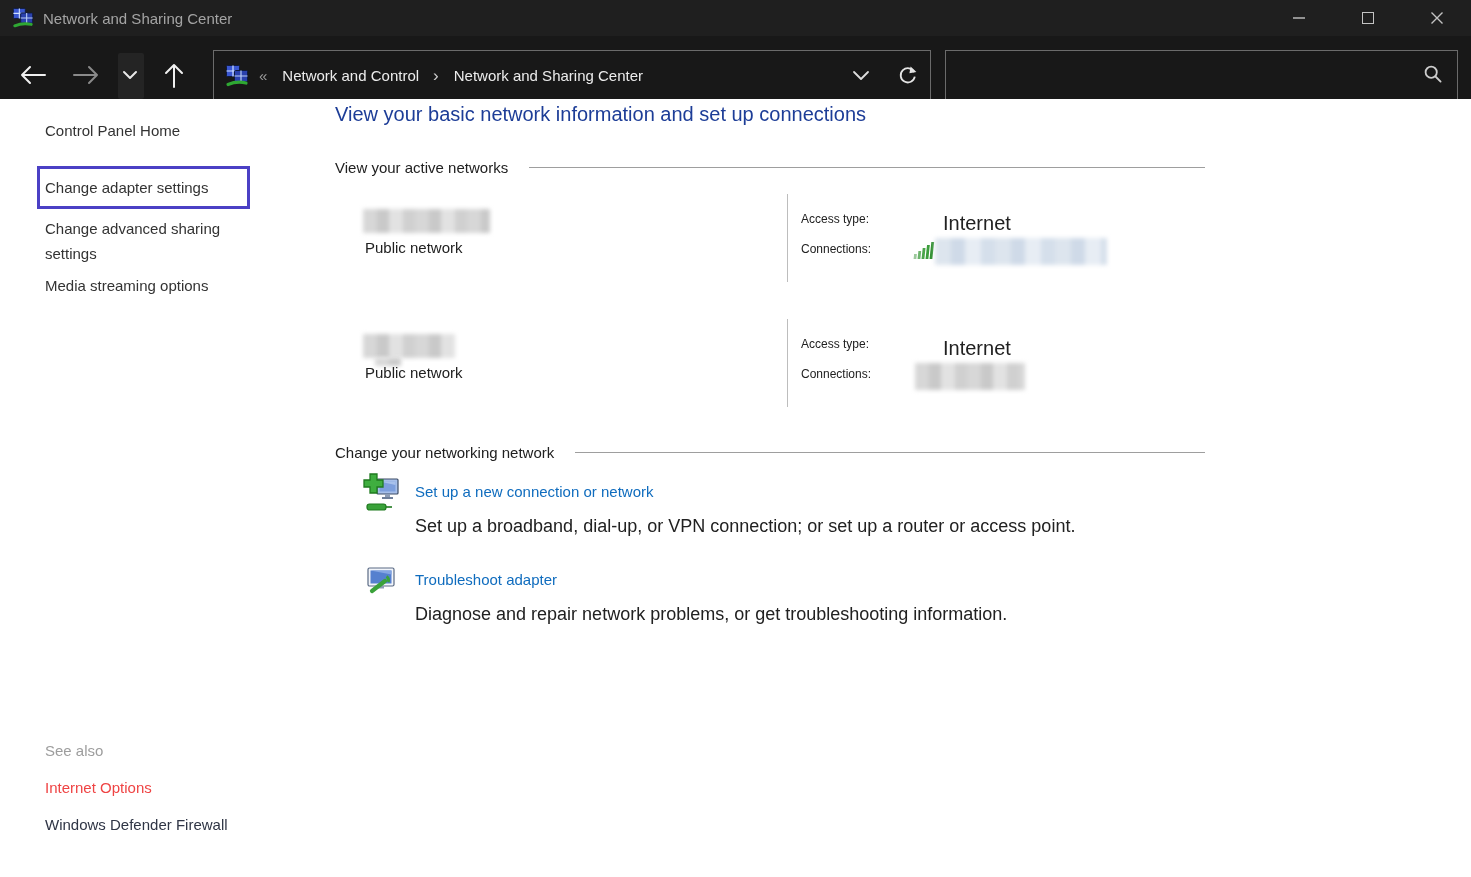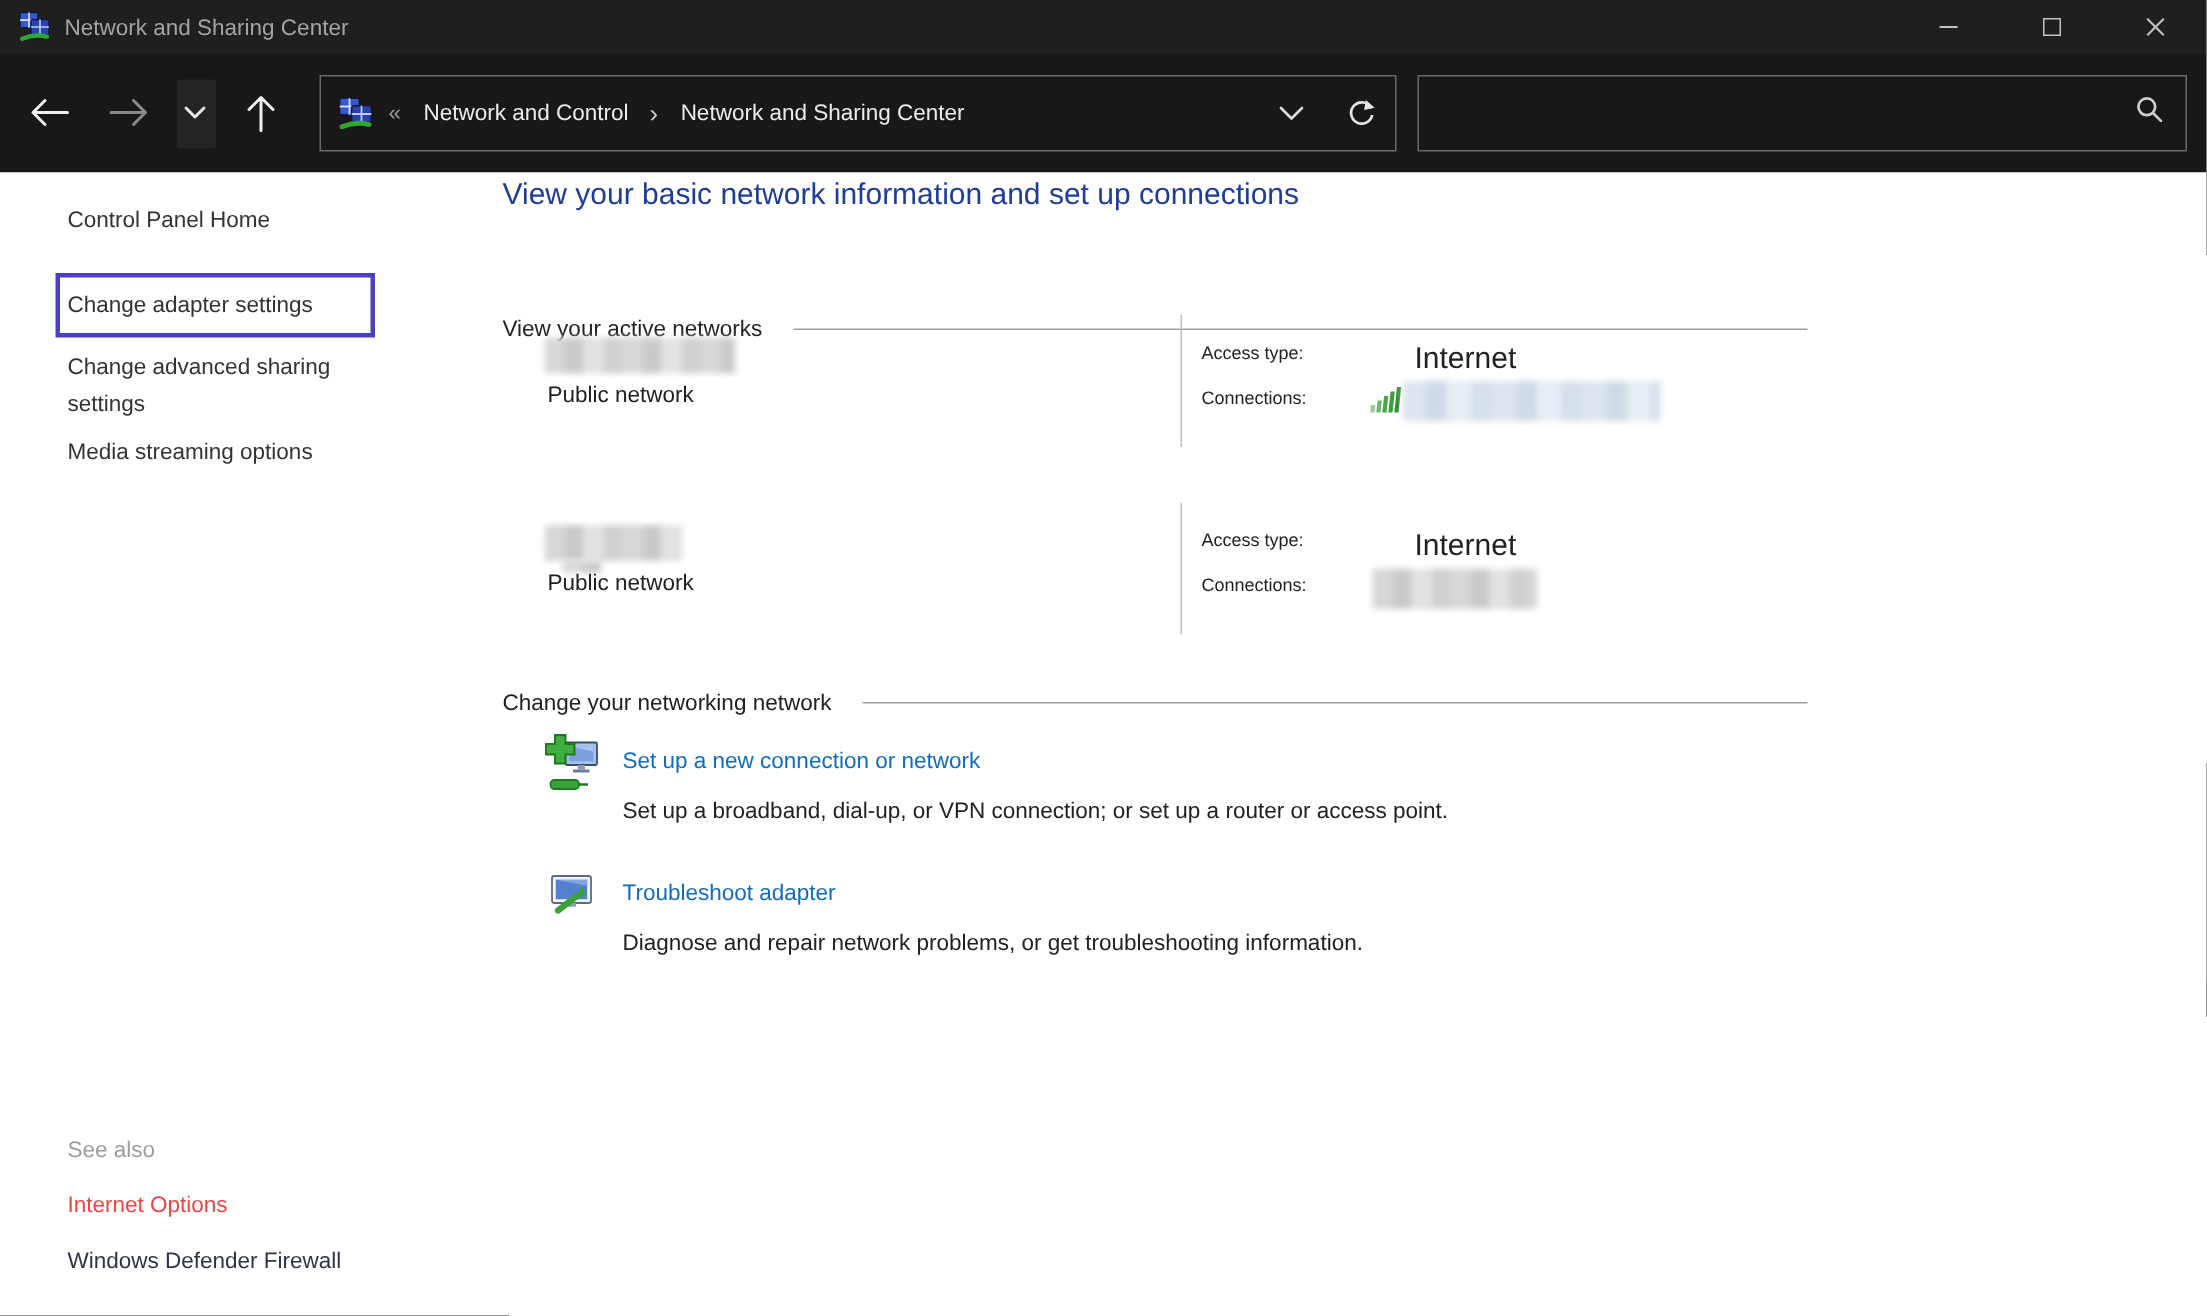--- a/index.html
+++ b/index.html
@@ -29,40 +29,40 @@
   .crumb-sep { color:#cfcfcf; font-size:17px; margin-left:14px; line-height:1; }
   .addr-right { margin-left:auto; display:flex; align-items:center; }
   .addr-btn { width:46px; height:49px; display:flex; align-items:center; justify-content:center; }
   .searchbox { position:absolute; left:945px; top:14px; width:513px; height:51px; border:1px solid #6b6b6b;
                background:#181818; display:flex; align-items:center; }
   .searchbox input { flex:1; height:100%; background:transparent; border:none; outline:none;
                      color:#e8e8e8; font-size:15px; padding:0 12px; font-family:"Liberation Sans", sans-serif; }
   .searchbox .search-icon { margin-right:14px; }
 
   
-  .content { position:absolute; left:0; top:115px; width:1471px; height:538px; background:#ffffff; }
+  .content { position:absolute; left:0; top:99px; width:1471px; height:538px; background:#ffffff; }
 
   
   .sidebar-link { position:absolute; font-size:15px; color:#333333; cursor:pointer; }
   .sidebar-home { left:45px; top:23px; color:#333333; }
   .hl-box { position:absolute; left:37px; top:67px; width:213px; height:43px; border:3px solid var(--accent,#4b40c5); }
   .sb-adapter { left:45px; top:80px;text-align:center; }
   .sb-advanced { left:45px; top:117px; width:212px; line-height:25px; }
   .sb-media { left:45px; top:178px; }
   .see-also-title { position:absolute; left:45px; top:643px; font-size:15px; color:#9d9d9d; }
   .sb-internet-options { left:45px; top:680px; color:#ef4444; }
   .sb-firewall { left:45px; top:717px; color:#2f3545; }
 
   
   .main { position:absolute; left:335px; top:0; width:872px; height:762px; }
   .main-heading { position:absolute; left:0; top:4px; font-size:20px; font-weight:400; color:var(--heading,#1d3d97); }
   .section-header { position:absolute; left:0; width:870px; height:18px; display:flex; align-items:center; }
   .section-label { font-size:15px; color:#212121; white-space:nowrap; }
   .section-rule { flex:1; height:1px; background:#9e9e9e; margin-left:21px; }
-  .sh-active { top:59px;margin-top:36px; }
+  .sh-active { top:59px; }
   .sh-settings { top:344px; }
 
   .net-row { position:absolute; left:0; width:870px; height:88px; }
   .net-row-1 { top:95px; }
   .net-row-2 { top:220px; }
   .col-divider { position:absolute; left:452px; top:0; height:88px; width:1px; background:#bdbdbd; }
   .redact { filter:blur(2px); border-radius:1px; }
   .redact-gray { background:
       repeating-linear-gradient(90deg, #d7d7d7 0 14px, #c9c9c9 14px 26px, #e2e2e2 26px 40px, #d0d0d0 40px 52px),
       #d8d8d8; }
@@ -75,21 +75,21 @@
   .net-category { position:absolute; left:30px; top:45px; font-size:15px; color:#212121; }
   .kv-label { position:absolute; left:466px; font-size:12px; color:#212121; }
   .kv-value { position:absolute; left:608px; font-size:20px; color:#212121; }
   .row-access { top:18px; }
   .row-conn  { top:48px; }
   .wifi-wrap { position:absolute; left:579px; top:46px; }
   .conn-redact-1 { position:absolute; left:600px; top:44px; width:172px; height:27px; }
   .conn-redact-2 { position:absolute; left:580px; top:44px; width:110px; height:27px; }
 
   .task-item-link { position:absolute; font-size:15px; color:var(--link,#0f6cbe); cursor:pointer;text-align:right; }
-  .task-item-desc { position:absolute; font-size:15px; color:#212121;text-align:right; }
+  .task-item-desc { position:absolute; font-size:18px; color:#212121;text-align:right; }
   .icon-newconn { position:absolute; left:27px; top:372px; }
   .link-newconn { left:80px; top:384px; }
   .desc-newconn { left:80px; top:417px; }
   .icon-trouble { position:absolute; left:31px; top:466px; }
   .link-trouble { left:80px; top:472px; }
   .desc-trouble { left:80px; top:505px; }
 </style>
 </head>
 <body>
 

